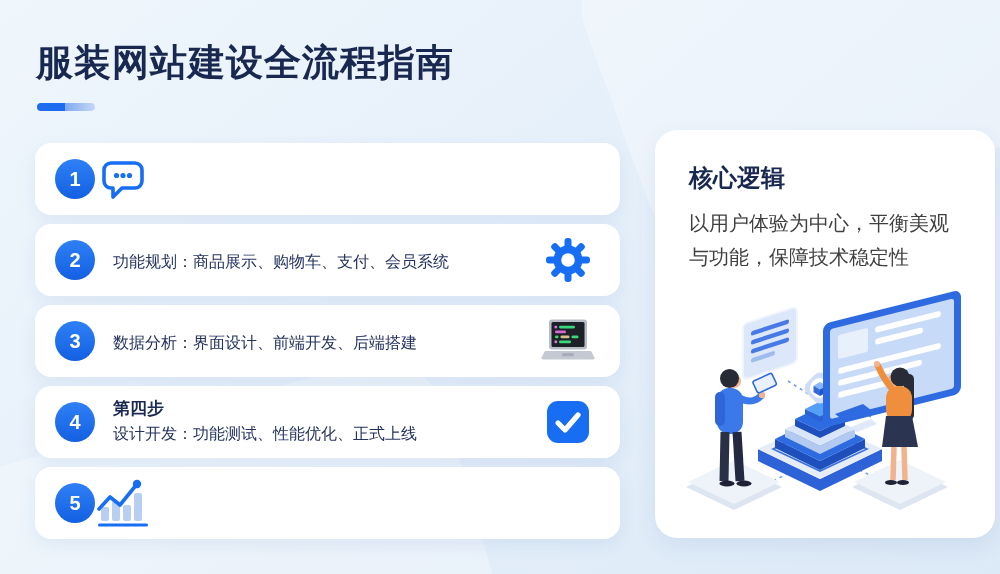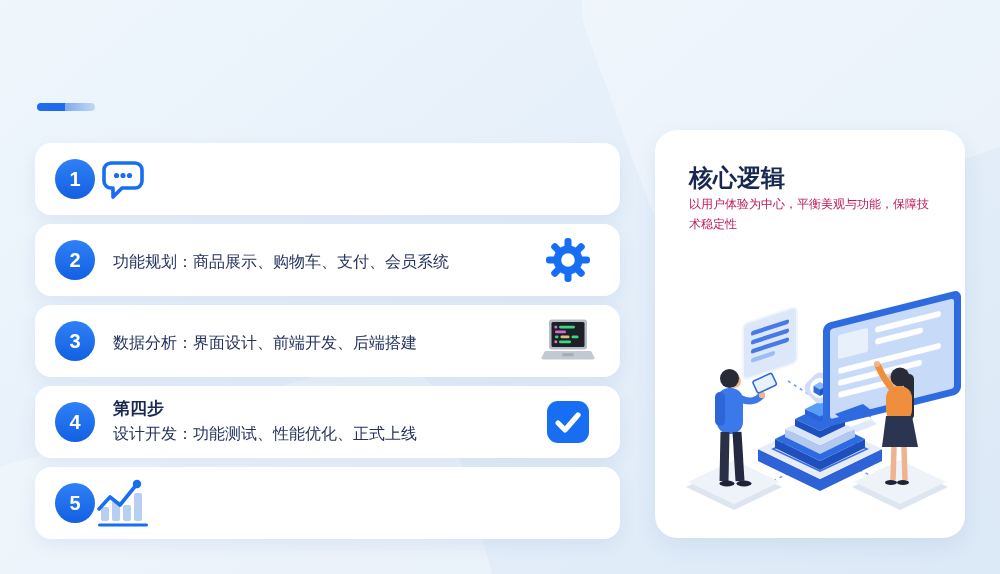--- a/index.html
+++ b/index.html
@@ -38,35 +38,36 @@
     flex:0 0 40px; width:40px; height:40px; border-radius:50%;
     background:linear-gradient(180deg,#2f80f6,#1360e2);
     color:#fff; font-size:20px; font-weight:700;
     display:flex; align-items:center; justify-content:center;
   }
   .step-texts { margin-left:18px; flex:1; min-width:0; }
   .step-title { font-size:17px; font-weight:800; color:#1b2a52; line-height:1.2; }
   .step-desc  { font-size:16px; font-weight:500; color:#24335e; margin-top:4px; white-space:nowrap; }
   .icon-box { flex:0 0 56px; display:flex; align-items:center; justify-content:center; }
   .side-panel {
-    position:absolute; left:655px; top:130px; width:310px; height:408px;
+    position:absolute; left:655px; top:130px; width:340px; height:408px;
     background:#ffffff; border-radius:22px; box-shadow:0 8px 22px rgba(40,90,170,.09);
     padding:32px 34px 0 34px;
   }
   .panel-title { font-size:24px; font-weight:800; color:#192850; }
-  .panel-body  { font-size:12px; font-weight:500; color:#be185d; line-height:1.68; }
+  .panel-body  { font-size:20px; font-weight:500; color:#404040; line-height:1.68; margin-top:13px; }
   .illustration { position:absolute; left:0; bottom:22px; width:310px; height:230px; }
 </style>
 </head>
 <body>
 
 <div class="canvas">
   <div class="deco-band-tr"></div>
   <div class="deco-band-bl"></div>
 
+  <h1 class="page-title">服装网站建设全流程指南</h1>
   <div class="title-underline"></div>
 
   <div class="steps">
 
     <div class="card">
       <div class="num-badge">1</div>
       <div class="icon-box">
         <svg width="46" height="42" viewBox="0 0 46 42">
           <path d="M11 5 h24 a7 7 0 0 1 7 7 v11 a7 7 0 0 1 -7 7 H22 l-9 9 v-9 h-2 a7 7 0 0 1 -7 -7 V12 a7 7 0 0 1 7 -7 Z" fill="#ffffff" stroke="#176ef2" stroke-width="3.6" stroke-linejoin="round"></path>
           <circle cx="16.5" cy="17.5" r="2.6" fill="#176ef2"></circle>

